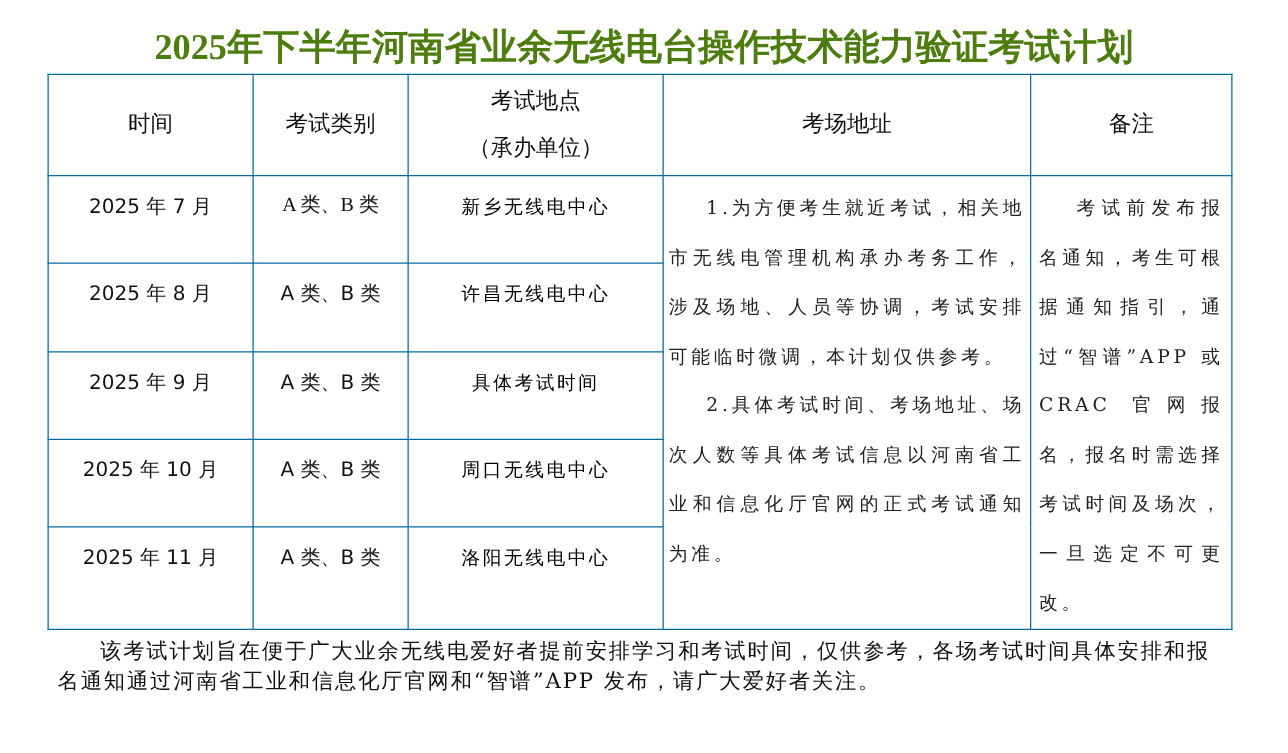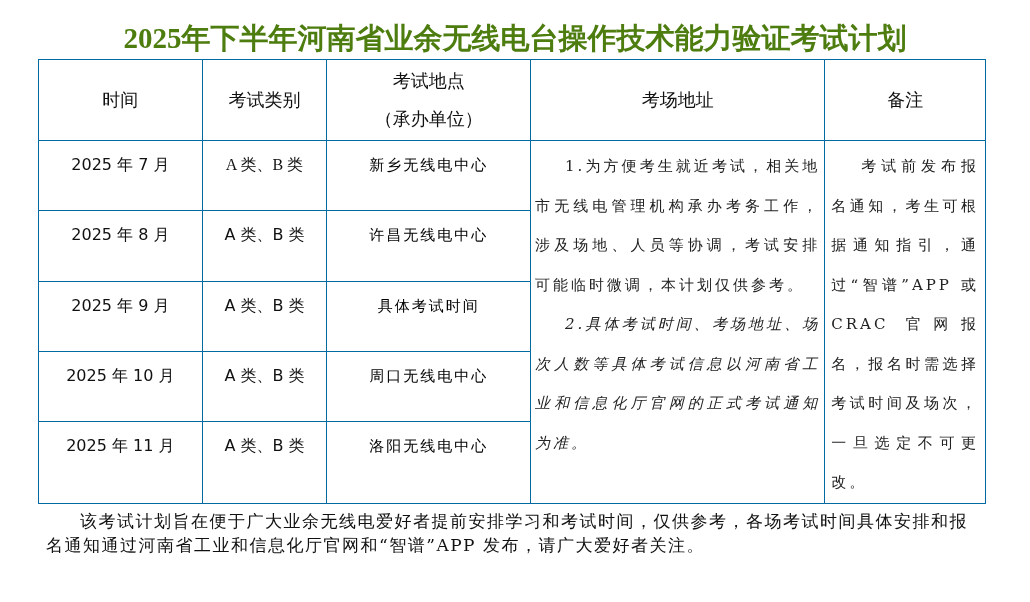--- a/index.html
+++ b/index.html
@@ -16,21 +16,21 @@
   .c-time { width: 163px; } .c-cat { width: 124px; } .c-loc { width: 203px; }
   .c-reg { width: 293px; } .c-note { width: 160px; }
   td.cell { height: 69px; text-align: center; font-size: 16px; }
   td.cell .txt { display: block; padding-top: 12px; line-height: 24px; }
   td.time { font-family: "DejaVu Sans", "Liberation Sans", sans-serif; font-size: 16px; margin-left: 11px; }
   td.loc { font-size: 15px; letter-spacing: 2px; color: #000000; }
   td.cat { font-family: "DejaVu Sans", "Liberation Sans", sans-serif; border-radius: 17px; }
   td.cat.first { font-family: "Liberation Serif", "DejaVu Serif", serif; }
   td.reg, td.note { font-size: 15px; line-height: 39.5px; text-align: justify; color: #222; }
   td.reg .p { display: block; padding: 6px 4px 0 4px; text-indent: 2em; letter-spacing: 3px; }
-  td.reg .p + .p { padding-top: 0; font-style: italic; }
+  td.reg .p + .p { padding-top: 0; }
   td.note .p { display: block; padding: 6px 6px 0 6px; text-indent: 2em; letter-spacing: 3px; }
   .footer { position: absolute; left: 46px; top: 509px; width: 940px; font-size: 17px;
             line-height: 24px; text-indent: 2em; color: #111; letter-spacing: 1.5px;
             font-family: "DejaVu Serif", "Liberation Serif", serif; }
 </style>
 </head>
 <body>
 
 <div class="title">2025年下半年河南省业余无线电台操作技术能力验证考试计划</div>
 

